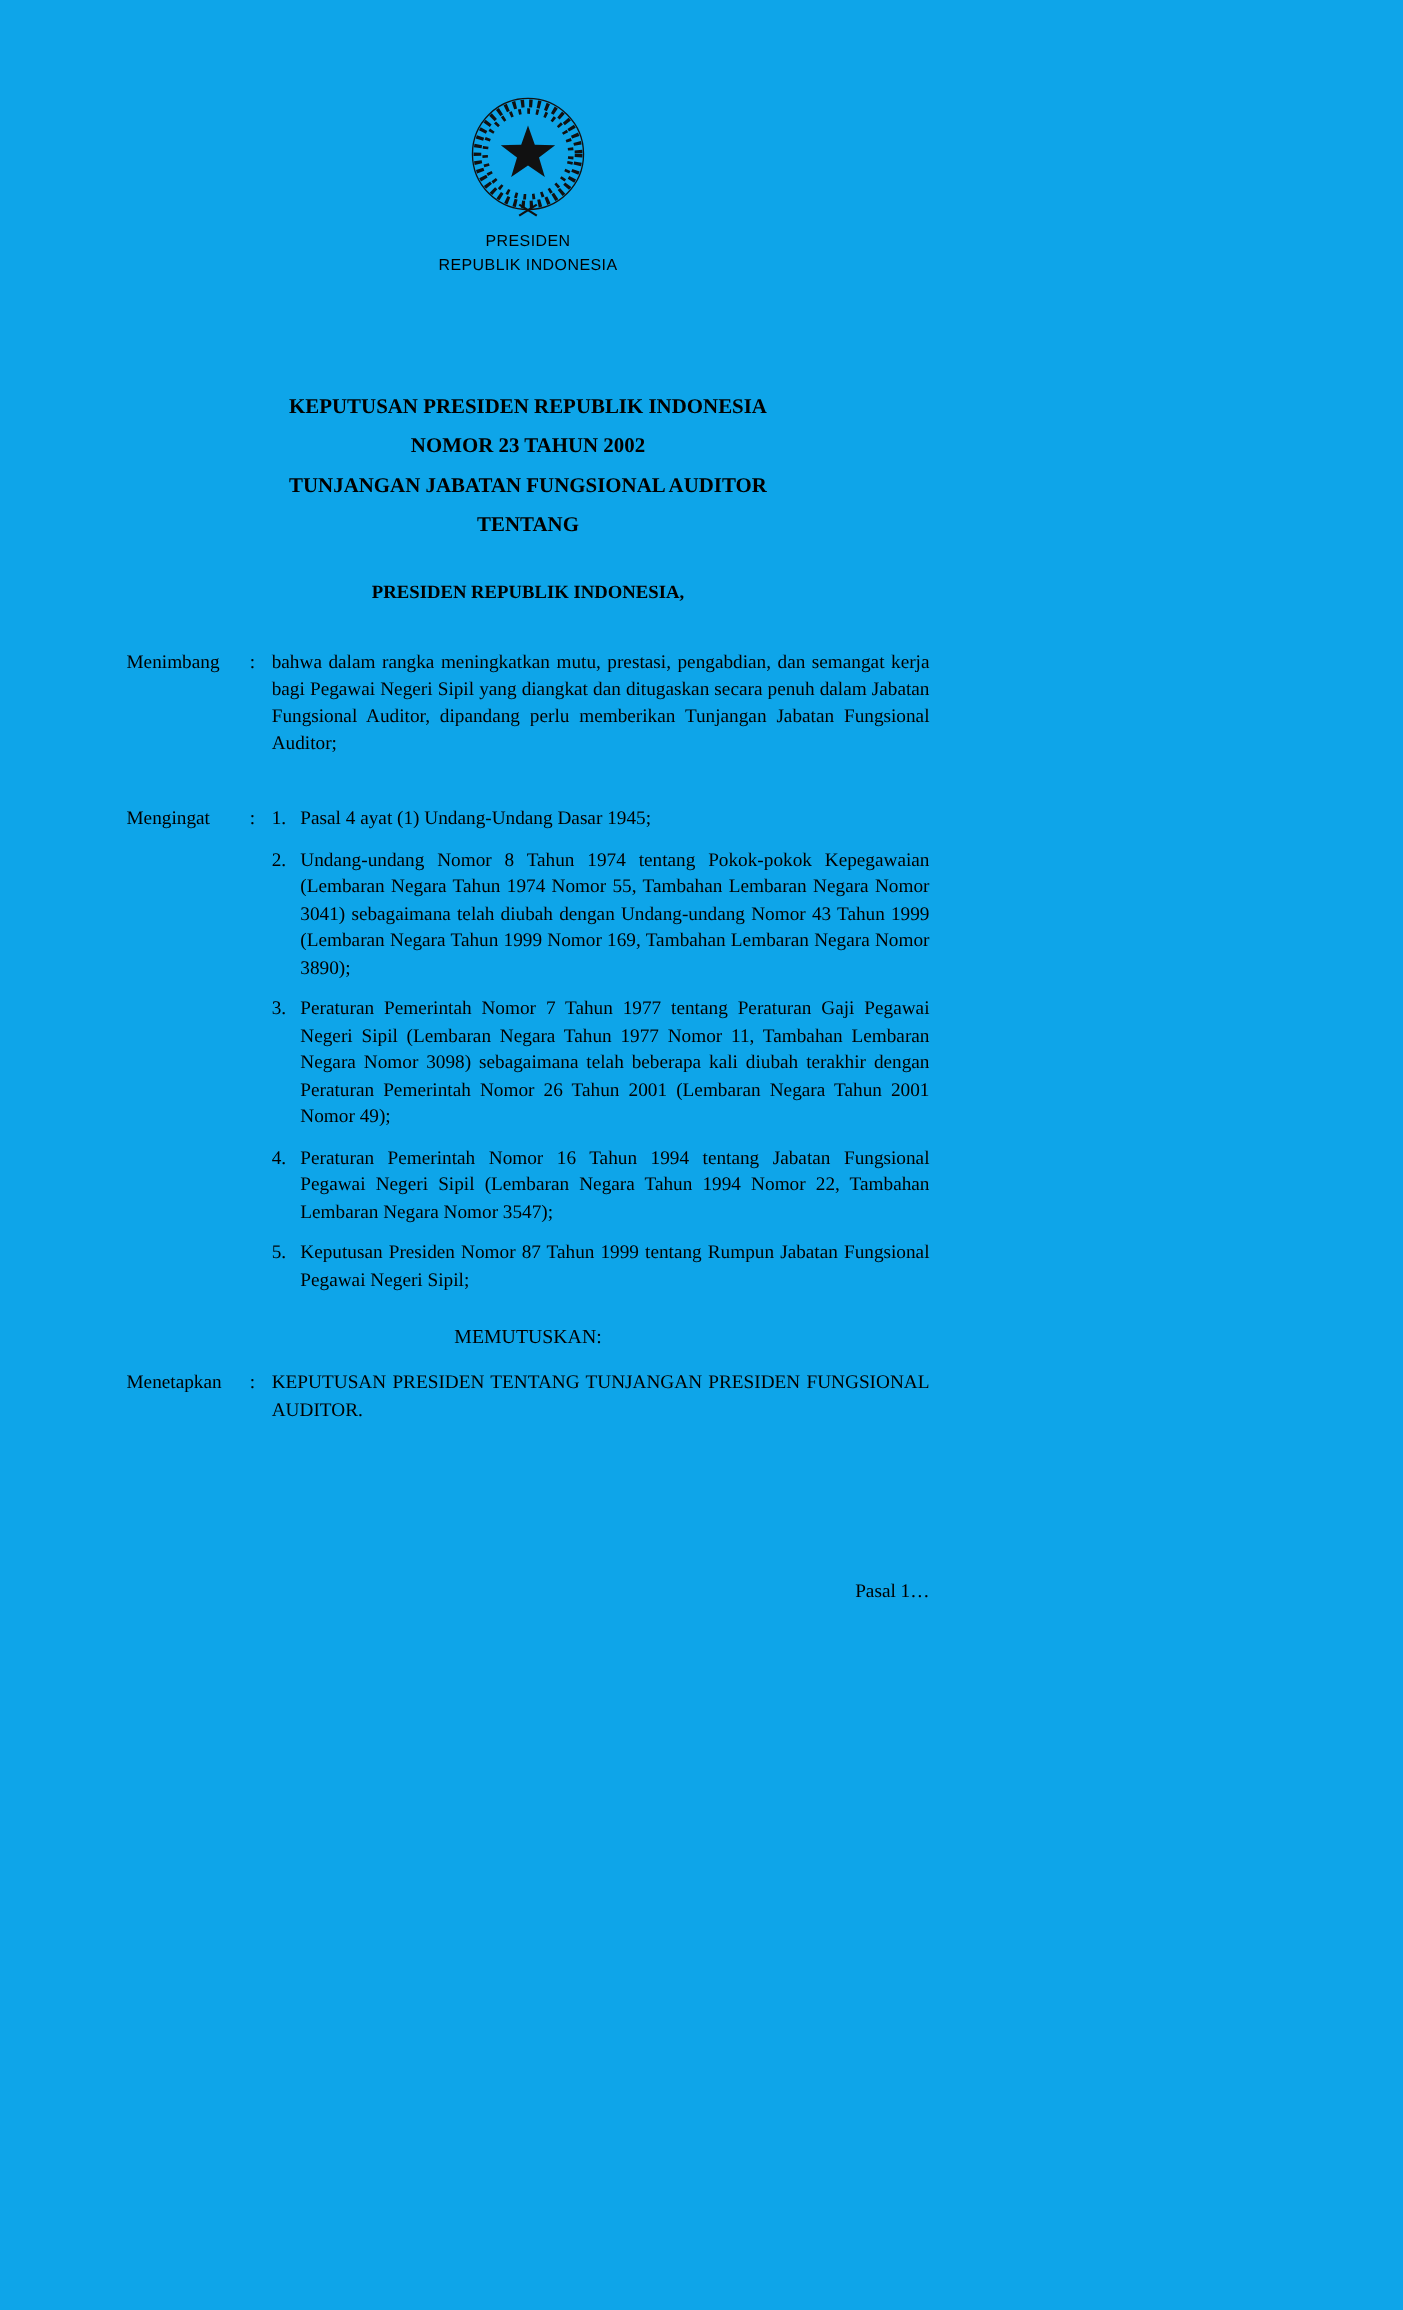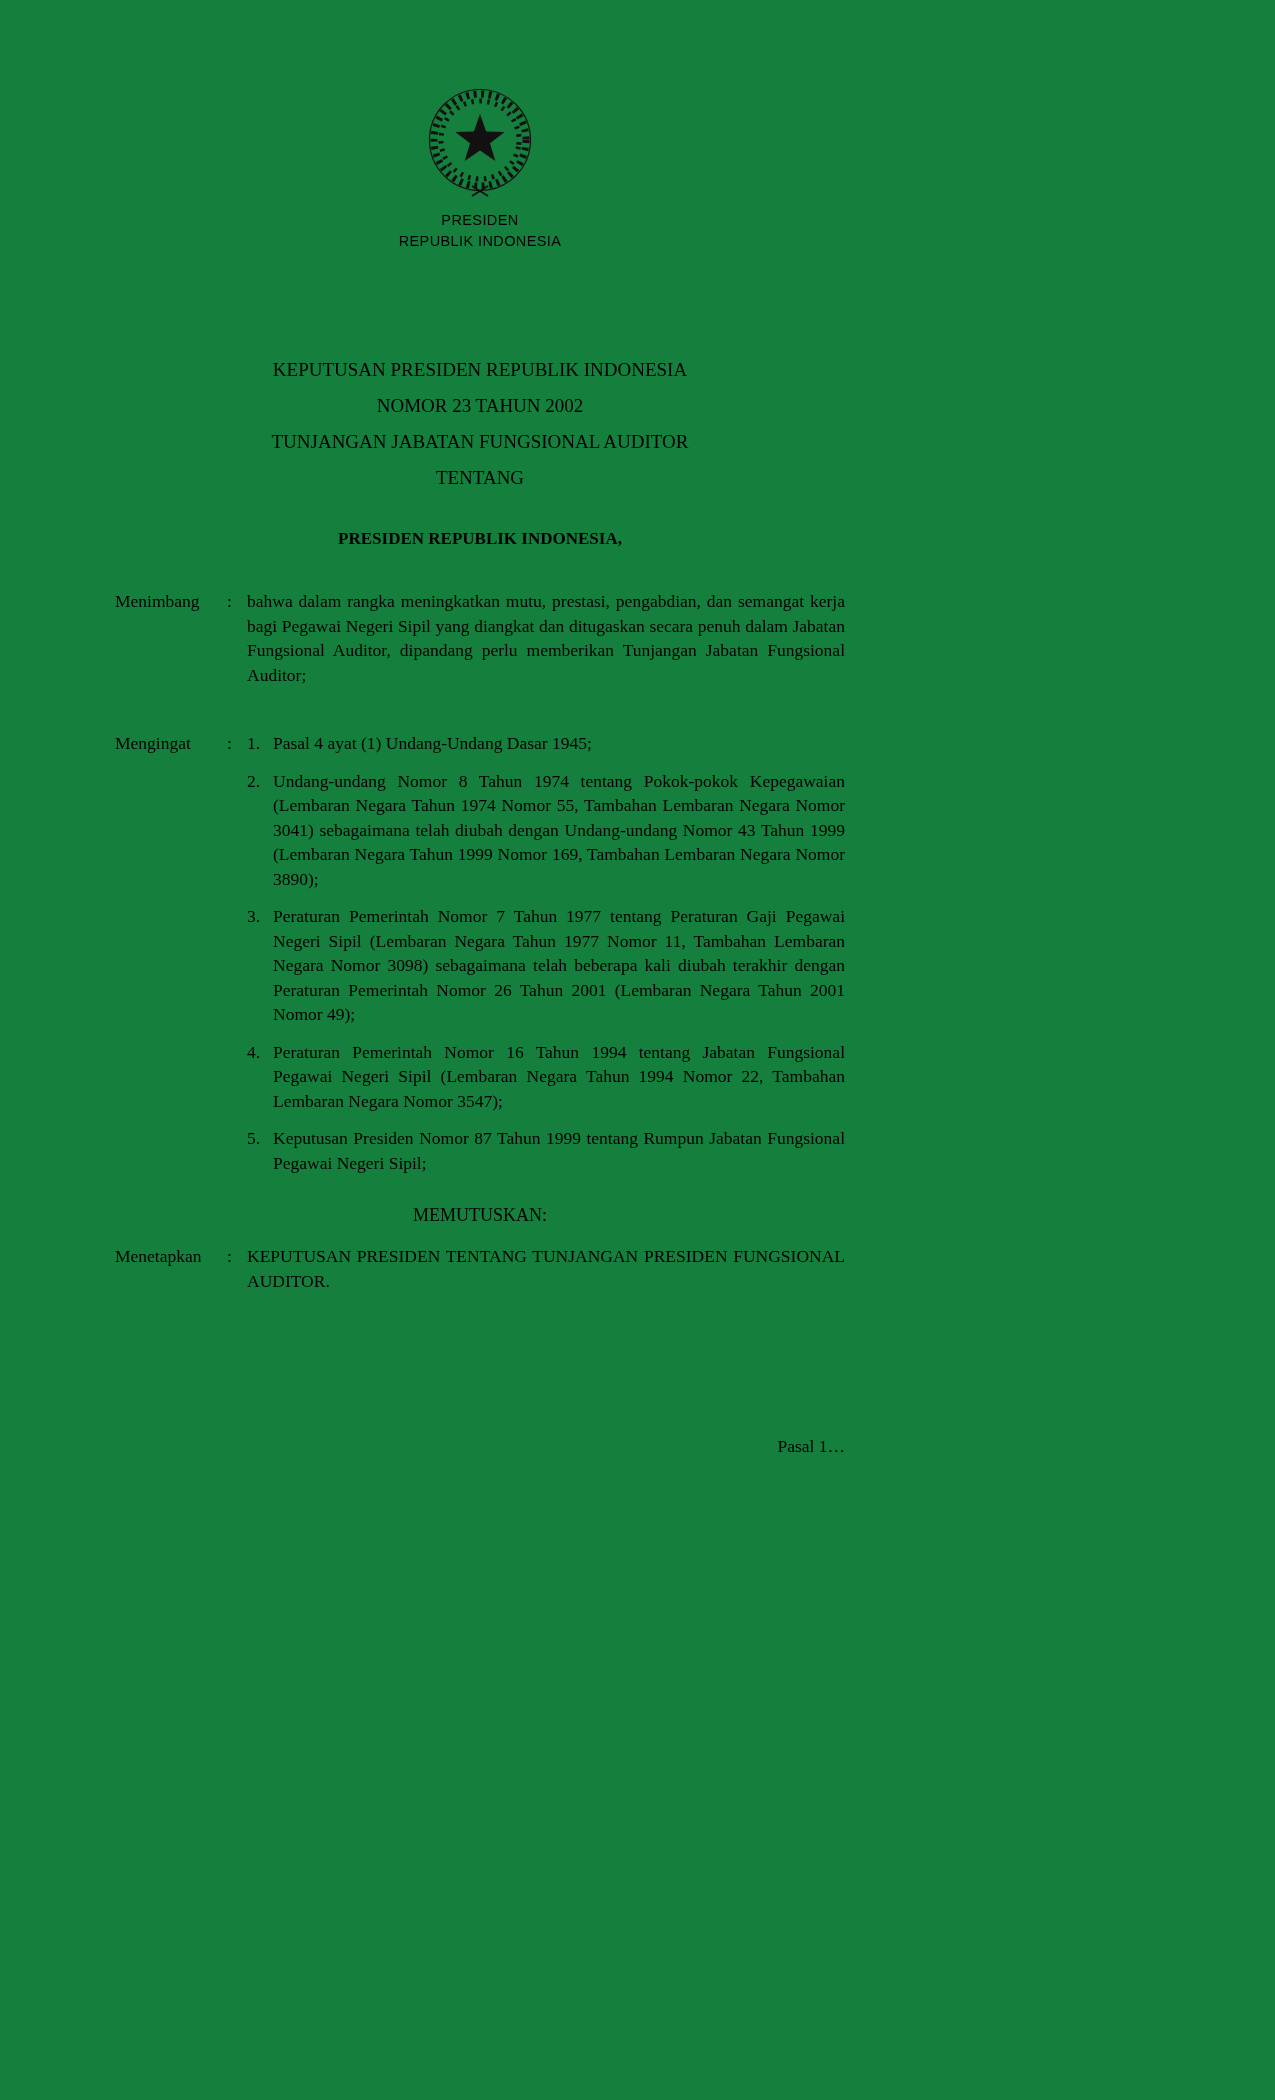--- a/index.html
+++ b/index.html
@@ -2,21 +2,21 @@
 <html><head>
 <meta charset="utf-8">
 <style>
   * { margin: 0; padding: 0; box-sizing: border-box; }
   html, body { background: #ffffff; }
   .page {
     position: relative;
     width: 1275px;
     height: 2100px;
     margin: 0 auto;
-    background: #15803d;
+    background: #0ea5e9;
     color: #000000;
     font-family: "Liberation Serif", serif;
     font-size: 17.5px;
     line-height: 1.4;
     overflow: hidden;
   }
   .content-col {
     position: absolute;
     left: 115px;
     top: 0;
@@ -28,21 +28,21 @@
     margin-top: 10px;
     text-align: center;
     font-family: "Liberation Sans", sans-serif;
     font-size: 14.5px;
     line-height: 21px;
     letter-spacing: 0.4px;
   }
   .title-block {
     margin-top: 100px;
     text-align: center;
-    font-weight: normal;
+    font-weight: bold;
     font-size: 19px;
   }
   .title-block .title-line { line-height: 36px; }
   .opening {
     margin-top: 30px;
     text-align: center;
     font-weight: bold;
     font-size: 17px;
     line-height: 25px;
   }

